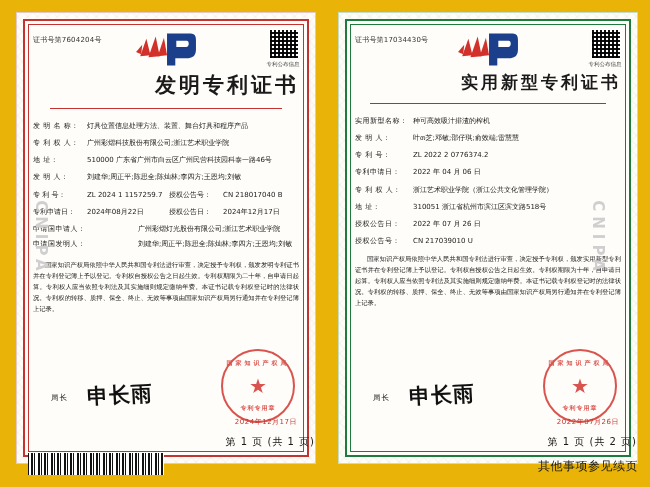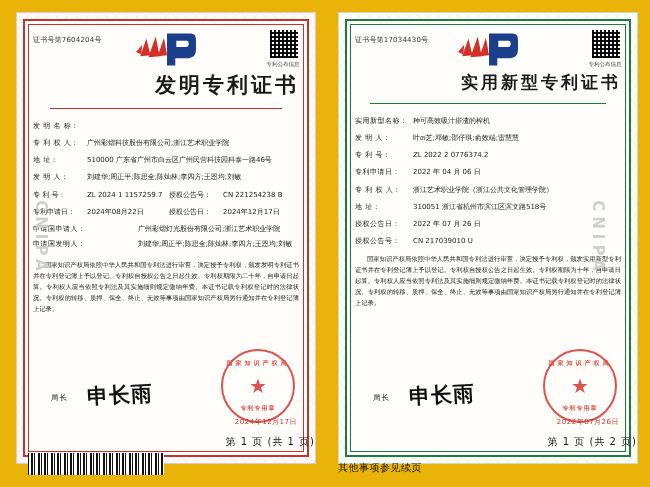--- a/index.html
+++ b/index.html
@@ -242,22 +242,22 @@
     background:
       repeating-linear-gradient(90deg,
         #111 0 1px, #fff 1px 3px, #111 3px 5px, #fff 5px 6px,
         #111 6px 7px, #fff 7px 10px, #111 10px 12px, #fff 12px 13px);
   }
   .note-right {
     position: absolute;
     left: 338px;
     bottom: 12px;
     width: 300px;
-    text-align: left;
-    font-size: 10px;
+    text-align: right;
+    font-size: 12px;
     color: #1a1a1a;
     letter-spacing: 0.5px;
   }
 
   
   .watermark {
     position: absolute;
     top: 50%;
     right: 2px;
     transform: translateY(-50%) rotate(90deg);
@@ -296,20 +296,21 @@
 
       <div class="qr"></div>
       <div class="qr-label">专利公布信息</div>
 
       <div class="title">发明专利证书</div>
       <div class="title-rule"></div>
 
       <div class="fields">
         <div class="row">
           <div class="lab">发 明 名 称：</div>
+          <div class="val">灯具位置信息处理方法、装置、舞台灯具和程序产品</div>
         </div>
         <div class="row">
           <div class="lab">专 利 权 人：</div>
           <div class="val">广州彩熠科技股份有限公司;浙江艺术职业学院</div>
         </div>
         <div class="row">
           <div class="lab">地        址：</div>
           <div class="val">510000 广东省广州市白云区广州民营科技园科泰一路46号</div>
         </div>
         <div class="row">
@@ -317,21 +318,21 @@
           <div class="val">刘建华;周正平;陈思全;陈灿林;李四方;王恩均;刘敏</div>
         </div>
 
         <div class="pair">
           <div class="half">
             <div class="lab">专 利 号：</div>
             <div class="val">ZL 2024 1 1157259.7</div>
           </div>
           <div class="half">
             <div class="lab">授权公告号：</div>
-            <div class="val">CN 221254238 B</div>
+            <div class="val">CN 218017040 B</div>
           </div>
         </div>
 
         <div class="pair">
           <div class="half">
             <div class="lab">专利申请日：</div>
             <div class="val">2024年08月22日</div>
           </div>
           <div class="half">
             <div class="lab">授权公告日：</div>

